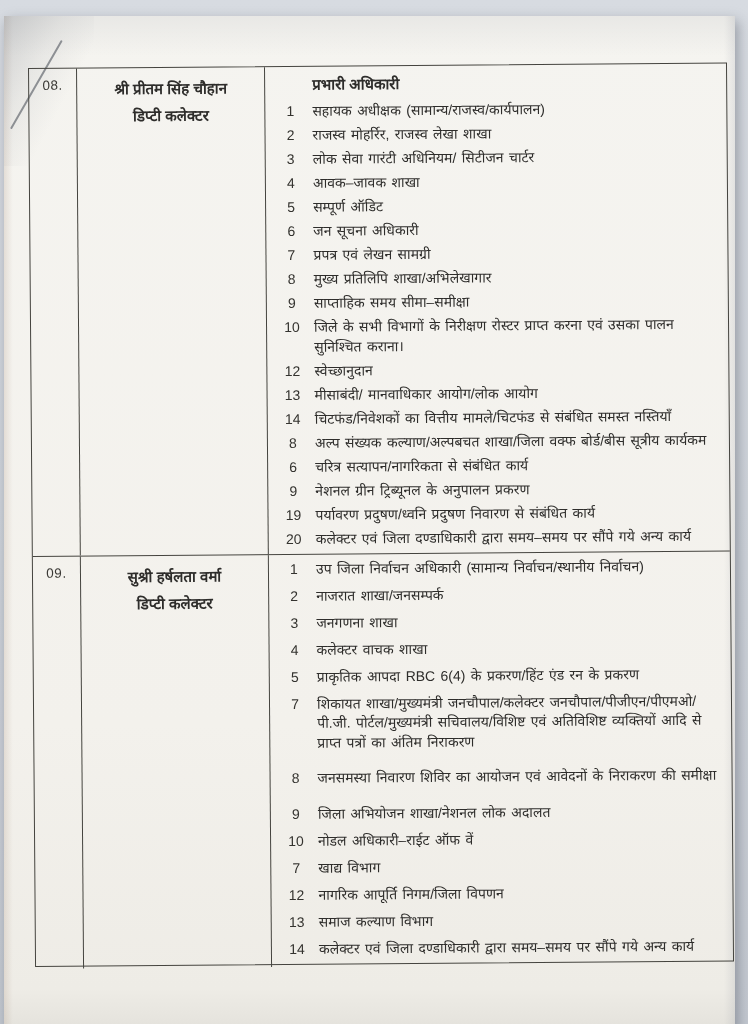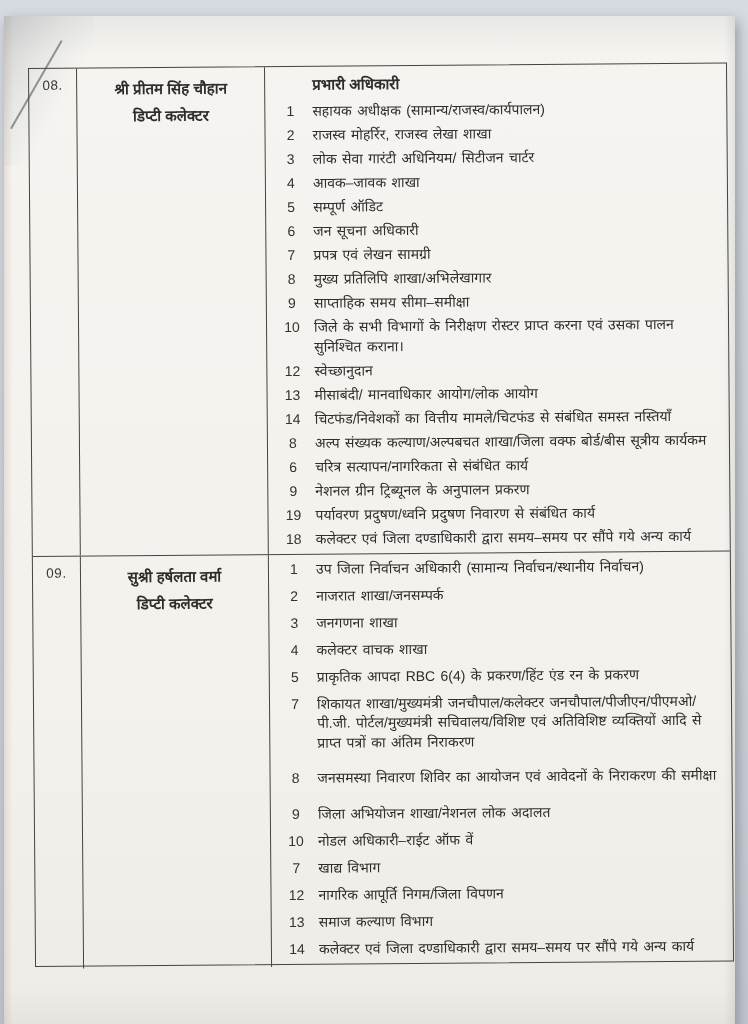--- a/index.html
+++ b/index.html
@@ -145,21 +145,21 @@
               </div>
               <div class="task-item">
                 <span class="task-num">9</span>
                 <span class="task-text">नेशनल ग्रीन ट्रिब्यूनल के अनुपालन प्रकरण</span>
               </div>
               <div class="task-item">
                 <span class="task-num">19</span>
                 <span class="task-text">पर्यावरण प्रदुषण/ध्वनि प्रदुषण निवारण से संबंधित कार्य</span>
               </div>
               <div class="task-item">
-                <span class="task-num">18</span>
+                <span class="task-num">20</span>
                 <span class="task-text">कलेक्टर एवं जिला दण्डाधिकारी द्वारा समय–समय पर सौंपे गये अन्य कार्य</span>
               </div>
             </div>
         </div>
       </div>
 
       <div class="trow r1">
         <div class="cell-serial">09.</div>
         <div class="cell-name">
           <div>सुश्री हर्षलता वर्मा</div>

